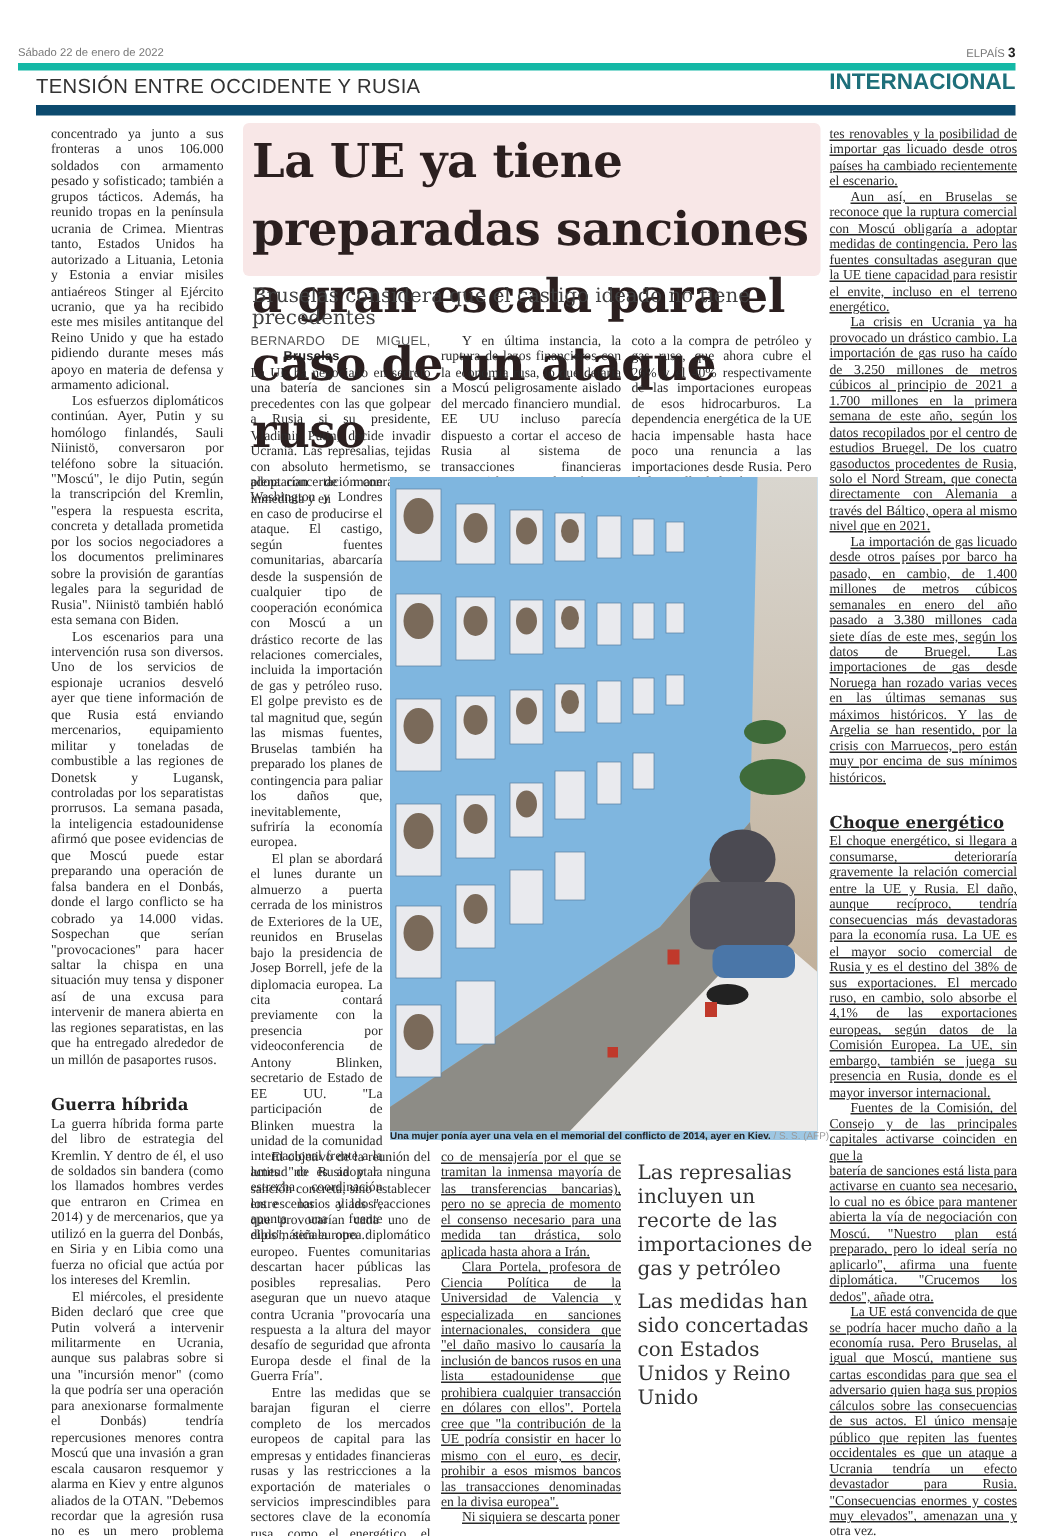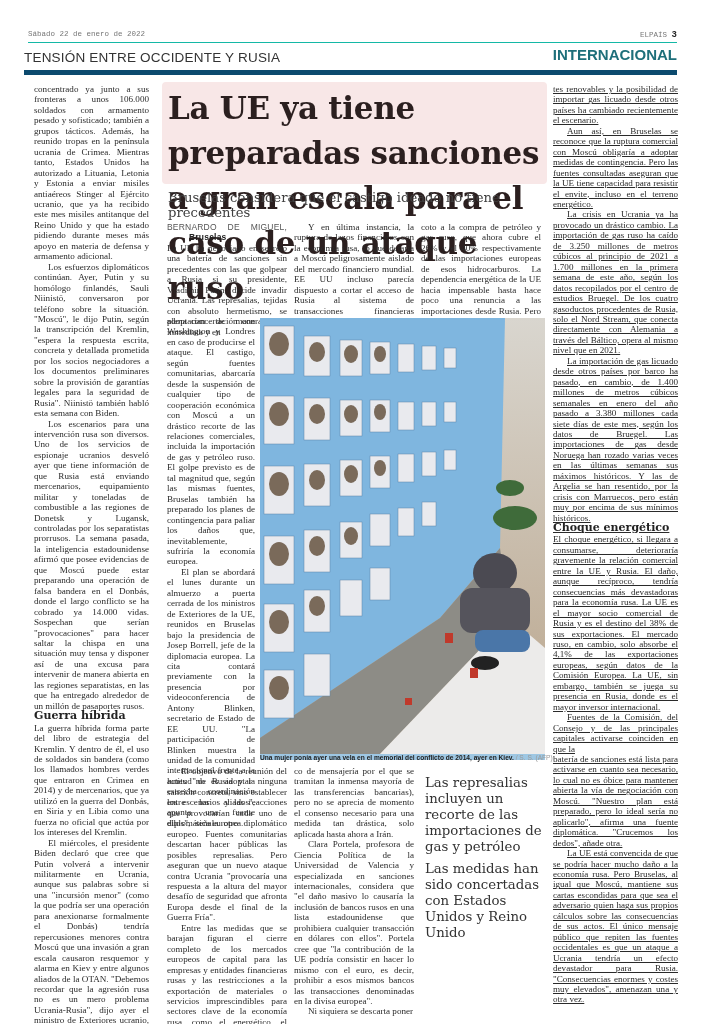--- a/index.html
+++ b/index.html
@@ -1,28 +1,28 @@
 <!DOCTYPE html>
 <html><head>
 <meta charset="utf-8">
 <style>
   html,body{margin:0;padding:0;background:#fff;}
   body{width:701px;height:1024px;position:relative;overflow:hidden;color:#222;}
   .sans{font-family:"Liberation Sans","DejaVu Sans",sans-serif;}
-  .topbar{position:absolute;left:28px;right:24px;top:28px;height:14px;border-bottom:1px solid #14b8a6;font-size:7.5px;color:#777;font-family:Liberation Mono, monospace;}
+  .topbar{position:absolute;left:12px;right:24px;top:28px;height:14px;border-bottom:5px solid #14b8a6;font-size:7.5px;color:#777;}
   .topbar .date{position:absolute;left:0;top:2px;}
   .topbar .pg{position:absolute;right:0;top:2px;}
   .topbar .pg b{color:#222;font-size:9px;}
-  .section{position:absolute;left:24px;right:24px;top:44px;height:26px;border-bottom:5px solid #0c4a6e;}
+  .section{position:absolute;left:24px;right:24px;top:44px;height:26px;border-bottom:7px solid #0c4a6e;}
   .section .kicker{position:absolute;left:0;top:6px;font-size:13.5px;color:#333;letter-spacing:0.2px;font-family:"Liberation Sans",sans-serif;}
   .section .label{position:absolute;right:0;top:2px;font-size:15px;font-weight:bold;color:#1e6f7a;font-family:"Liberation Sans",sans-serif;}
   .col{position:absolute;font-family:"Liberation Serif","DejaVu Serif",serif;font-size:9.1px;line-height:10.45px;text-align:justify;color:#2a2a2a;}
   .col p{margin:0;text-indent:14px;}
   .col p.first{text-indent:0;}
-  .col h4{margin:0 0 1px;font-size:11px;font-weight:bold;font-family:"DejaVu Serif",serif;color:#222;}
+  .col h4{margin:21px 0 1px;font-size:11px;font-weight:bold;font-family:"DejaVu Serif",serif;color:#222;}
   .headline-box{position:absolute;left:162px;top:82px;width:385px;height:102px;background:#f8e7e7;border-radius:4px;}
   .headline{position:absolute;left:168px;top:86px;width:378px;font-family:"DejaVu Serif",serif;font-weight:bold;font-size:31px;line-height:45px;color:#2b1f1f;letter-spacing:-0.3px;}
   .dek{position:absolute;left:168px;top:190px;width:380px;font-family:"DejaVu Serif",serif;font-size:13.2px;color:#404040;}
   .byline{font-family:"Liberation Sans",sans-serif;font-size:8.5px;color:#555;letter-spacing:0.2px;}
   .byline b{color:#222;margin-left:22px;}
   .photo{position:absolute;left:260px;top:318px;width:285px;height:442px;overflow:hidden;background:#9ec7e3;}
   .caption{position:absolute;left:260px;top:754px;width:285px;font-family:"Liberation Sans",sans-serif;font-size:6.6px;font-weight:bold;color:#222;white-space:nowrap;}
   .caption span{font-weight:normal;color:#999;}
   .pull{position:absolute;left:425px;top:775px;width:126px;font-family:"DejaVu Serif",serif;font-size:13.3px;line-height:16px;color:#333;}
   .pull p{margin:0 0 6px;}
@@ -151,21 +151,21 @@
         <ellipse cx="250" cy="170" rx="14" ry="8"></ellipse>
       </g>
   </svg>
 </div>
 <div class="caption"><span style="color:#222;font-weight:bold;">Una mujer ponía ayer una vela en el memorial del conflicto de 2014, ayer en Kiev.</span> <span>/ S. S. (AFP)</span></div>
 
 <div class="col" style="left:167px;top:766px;width:120px;">
   <p>El objetivo de la reunión del lunes "no es adoptar ninguna sanción concreta, sino establecer los escenarios y las reacciones que provocarían cada uno de ellos", señala otro diplomático europeo. Fuentes comunitarias descartan hacer públicas las posibles represalias. Pero aseguran que un nuevo ataque contra Ucrania "provocaría una respuesta a la altura del mayor desafío de seguridad que afronta Europa desde el final de la Guerra Fría".</p>
   <p>Entre las medidas que se barajan figuran el cierre completo de los mercados europeos de capital para las empresas y entidades financieras rusas y las restricciones a la exportación de materiales o servicios imprescindibles para sectores clave de la economía rusa, como el energético, el minero o la industria pesada.</p>
 </div>
-<div class="col" style="left:294px;top:766px;width:120px;">
+<div class="col" style="left:294px;top:766px;width:120px;text-decoration:underline;">
   <p class="first">co de mensajería por el que se tramitan la inmensa mayoría de las transferencias bancarias), pero no se aprecia de momento el consenso necesario para una medida tan drástica, solo aplicada hasta ahora a Irán.</p>
   <p>Clara Portela, profesora de Ciencia Política de la Universidad de Valencia y especializada en sanciones internacionales, considera que "el daño masivo lo causaría la inclusión de bancos rusos en una lista estadounidense que prohibiera cualquier transacción en dólares con ellos". Portela cree que "la contribución de la UE podría consistir en hacer lo mismo con el euro, es decir, prohibir a esos mismos bancos las transacciones denominadas en la divisa europea".</p>
   <p>Ni siquiera se descarta poner</p>
 </div>
 
 <div class="pull">
   <p>Las represalias incluyen un recorte de las importaciones de gas y petróleo</p>
   <p>Las medidas han sido concertadas con Estados Unidos y Reino Unido</p>
 </div>
 

